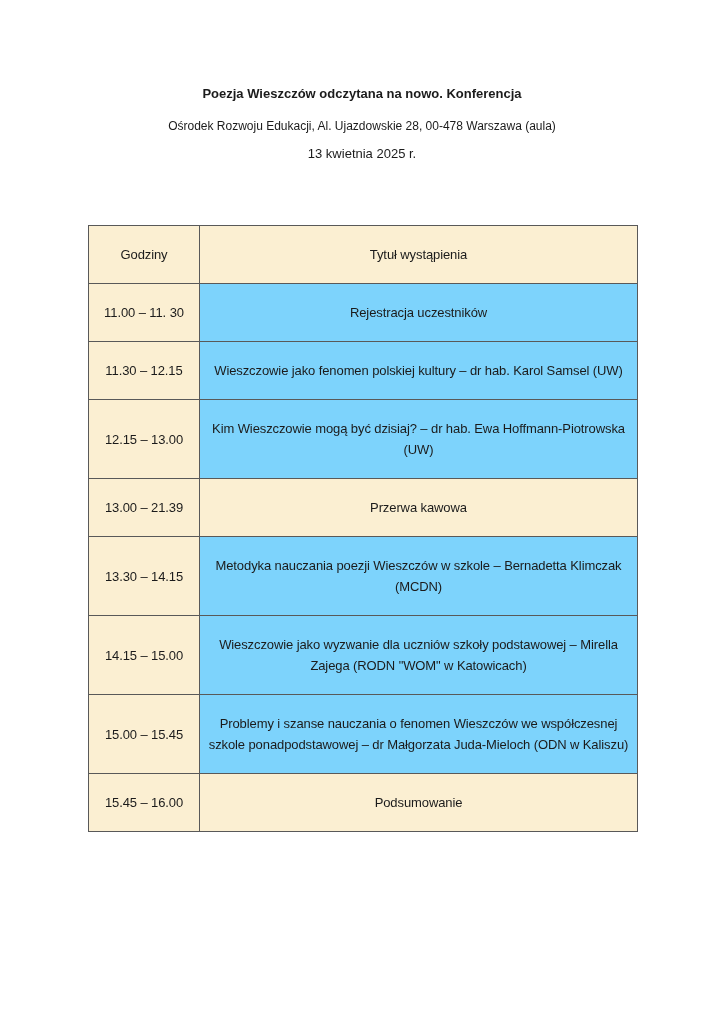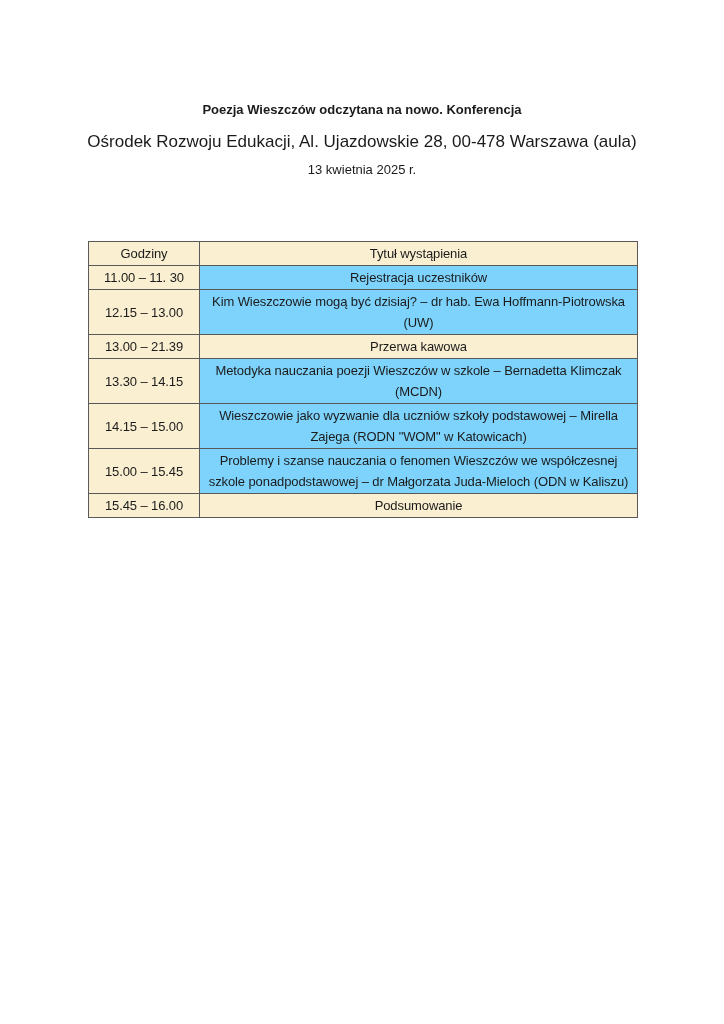--- a/index.html
+++ b/index.html
@@ -13,37 +13,37 @@
   body {
     font-family: "Liberation Sans", "DejaVu Sans", sans-serif;
     color: var(--text);
   }
   .page {
     position: relative;
     width: 724px;
     height: 844px;
     background: var(--page-bg);
     overflow: hidden;
-    margin: 16px auto;
+    margin: 0 auto;
   }
   .doc-header {
     position: absolute;
     top: 86px;
     left: 0;
     width: 724px;
     text-align: center;
   }
   .doc-header .title {
     font-size: 13px;
     font-weight: 700;
     line-height: 16px;
   }
   .doc-header .venue {
     margin-top: 16px;
-    font-size: 17px;
+    font-size: 12px;
     line-height: 16px;
   }
   .doc-header .date {
     margin-top: 12px;
     font-size: 13px;
     line-height: 16px;
   }
   table.schedule {
     position: absolute;
     top: 225px;
@@ -54,21 +54,21 @@
     font-size: 13px;
     letter-spacing: -0.1px;
   }
   table.schedule col.c-time  { width: 111px; }
   table.schedule col.c-title { width: 438px; }
   table.schedule th,
   table.schedule td {
     border: 1px solid var(--border);
     text-align: center;
     vertical-align: middle;
-    padding: 1px 4px;
+    padding: 18px 4px;
     line-height: 21px;
     font-weight: 400;
     color: var(--text);
   }
   table.schedule th { background: var(--cream); }
   table.schedule td.time {
     background: var(--cream);
     white-space: nowrap;
   }
   table.schedule td.title-cell { background: #7dd3fc; }
@@ -95,20 +95,24 @@
         <th>Godziny</th>
         <th>Tytuł wystąpienia</th>
       </tr>
     </thead>
     <tbody>
   <tr>
     <td class="time">11.00 – 11. 30</td>
     <td class="title-cell">Rejestracja uczestników</td>
   </tr>
 
+  <tr>
+    <td class="time">11.30 – 12.15</td>
+    <td class="title-cell">Wieszczowie jako fenomen polskiej kultury – dr hab. Karol Samsel (UW)</td>
+  </tr>
 
   <tr>
     <td class="time">12.15 – 13.00</td>
     <td class="title-cell">Kim Wieszczowie mogą być dzisiaj? – dr hab. Ewa Hoffmann-Piotrowska (UW)</td>
   </tr>
 
   <tr>
     <td class="time">13.00 – 21.39</td>
     <td class="title-cell highlight">Przerwa kawowa</td>
   </tr>

